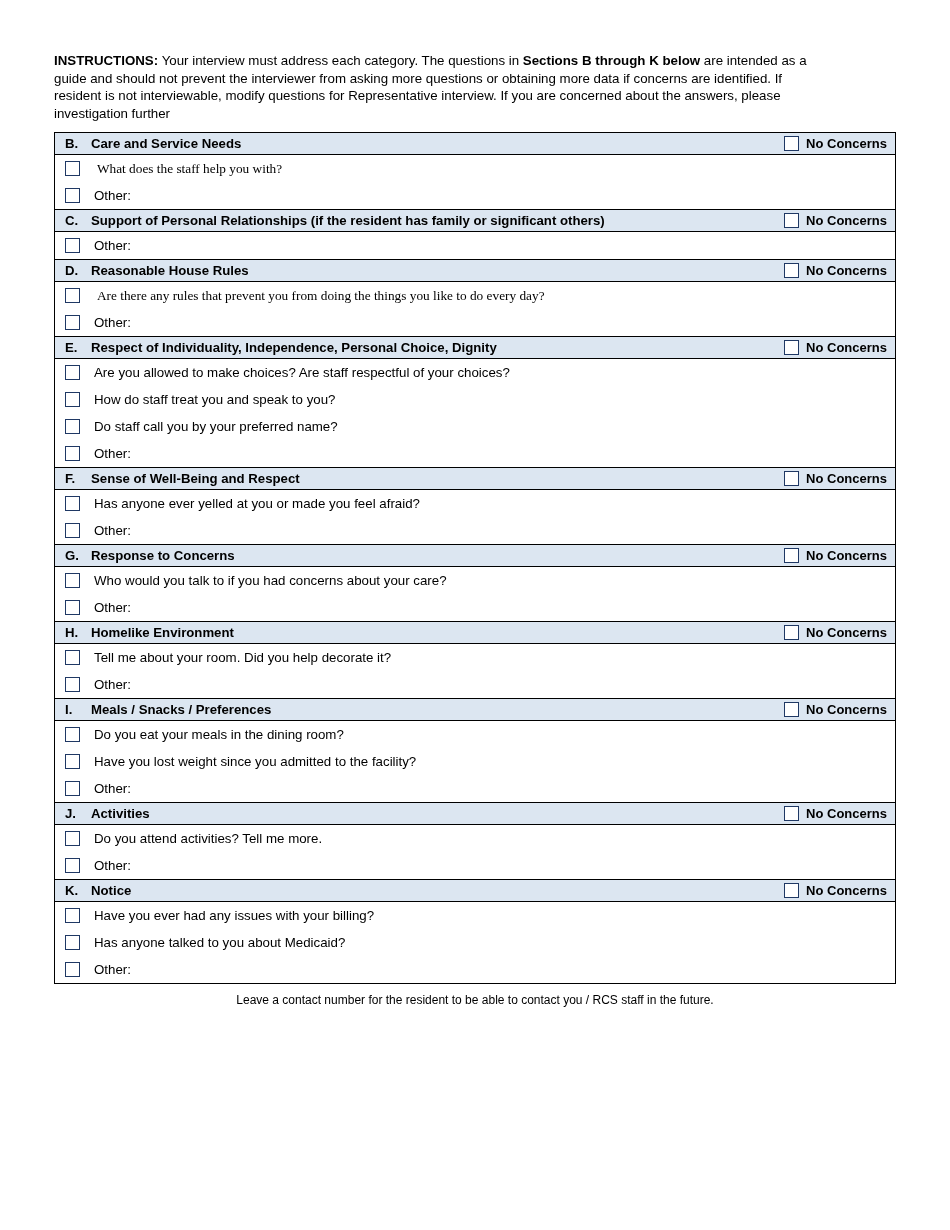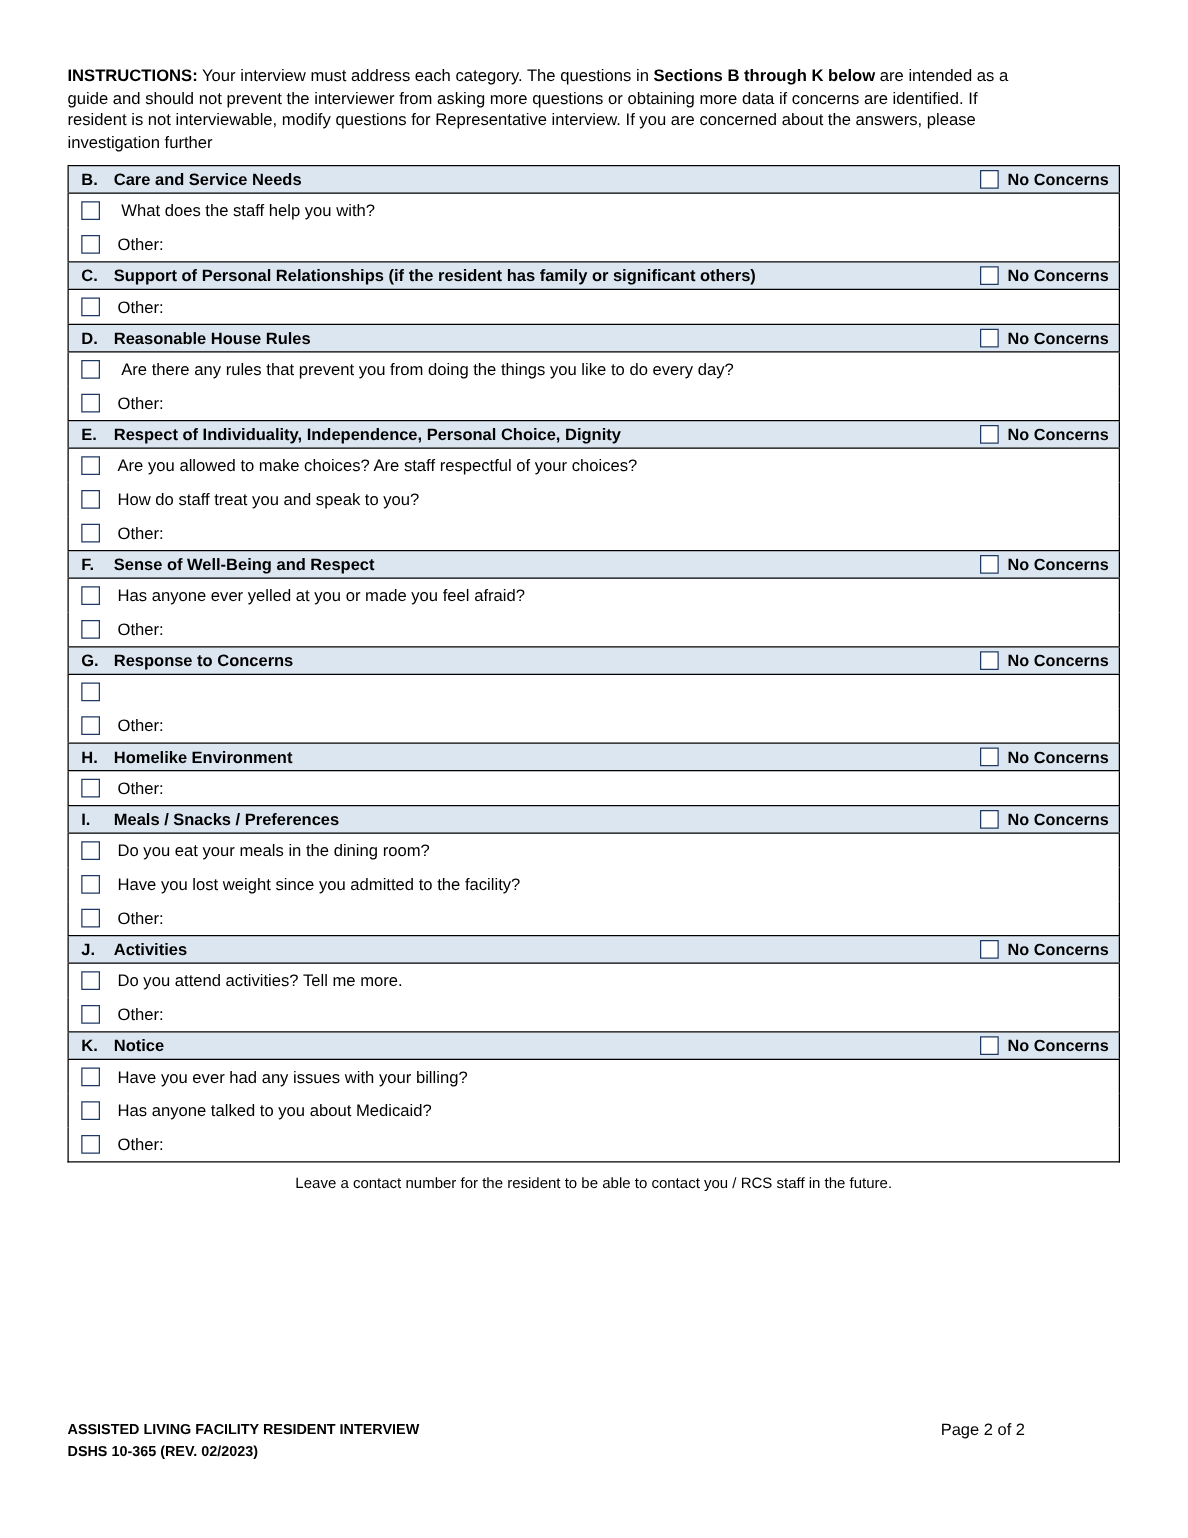--- a/index.html
+++ b/index.html
@@ -102,20 +102,21 @@
     padding-left: 10px;
   }
   .q-wrap .cb {
     margin-right: 14px;
   }
   .q-text {
     font-size: 13.3px;
   }
   .q-indent .q-text {
     padding-left: 3px;
+    font-family: Liberation Serif, serif;
   }
   .footnote {
     text-align: center;
     font-size: 12px;
     margin-top: 9px;
     width: 842px;
   }
   .page-footer {
     position: absolute;
     left: 54px;
@@ -255,20 +256,28 @@
             <div class="q-wrap">
               <span class="cb"></span>
               <span class="q-text">How do staff treat you and speak to you?</span>
             </div>
           </td>
         </tr>
         <tr class="q-row">
           <td>
             <div class="q-wrap">
               <span class="cb"></span>
+              <span class="q-text">Do staff call you by your preferred name?</span>
+            </div>
+          </td>
+        </tr>
+        <tr class="q-row">
+          <td>
+            <div class="q-wrap">
+              <span class="cb"></span>
               <span class="q-text">Other:</span>
             </div>
           </td>
         </tr>
         <tr class="section-row">
           <td>
             <div class="sec-wrap">
               <div class="sec-left">
                 <span class="sec-letter">F.</span>
                 <span class="sec-title">Sense of Well-Being and Respect</span>
@@ -307,20 +316,21 @@
                 <span class="cb sec"></span>
                 <span>No Concerns</span>
               </div>
             </div>
           </td>
         </tr>
         <tr class="q-row">
           <td>
             <div class="q-wrap">
               <span class="cb"></span>
+              <span class="q-text">Who would you talk to if you had concerns about your care?</span>
             </div>
           </td>
         </tr>
         <tr class="q-row">
           <td>
             <div class="q-wrap">
               <span class="cb"></span>
               <span class="q-text">Other:</span>
             </div>
           </td>
@@ -336,20 +346,28 @@
                 <span class="cb sec"></span>
                 <span>No Concerns</span>
               </div>
             </div>
           </td>
         </tr>
         <tr class="q-row">
           <td>
             <div class="q-wrap">
               <span class="cb"></span>
+              <span class="q-text">Tell me about your room.  Did you help decorate it?</span>
+            </div>
+          </td>
+        </tr>
+        <tr class="q-row">
+          <td>
+            <div class="q-wrap">
+              <span class="cb"></span>
               <span class="q-text">Other:</span>
             </div>
           </td>
         </tr>
         <tr class="section-row">
           <td>
             <div class="sec-wrap">
               <div class="sec-left">
                 <span class="sec-letter">I.</span>
                 <span class="sec-title">Meals / Snacks / Preferences</span>
@@ -451,21 +469,14 @@
               <span class="cb"></span>
               <span class="q-text">Other:</span>
             </div>
           </td>
         </tr>
       </tbody>
   </table>
 
   <div class="footnote">Leave a contact number for the resident to be able to contact you / RCS staff in the future.</div>
 
-  <div class="page-footer">
-    <div class="footer-left">
-      <div>ASSISTED LIVING FACILITY RESIDENT INTERVIEW</div>
-      <div>DSHS 10-365 (REV. 02/2023)</div>
-    </div>
-    <div class="footer-right">Page 2 of 2</div>
-  </div>
 
 </div>
 
 </body></html>

